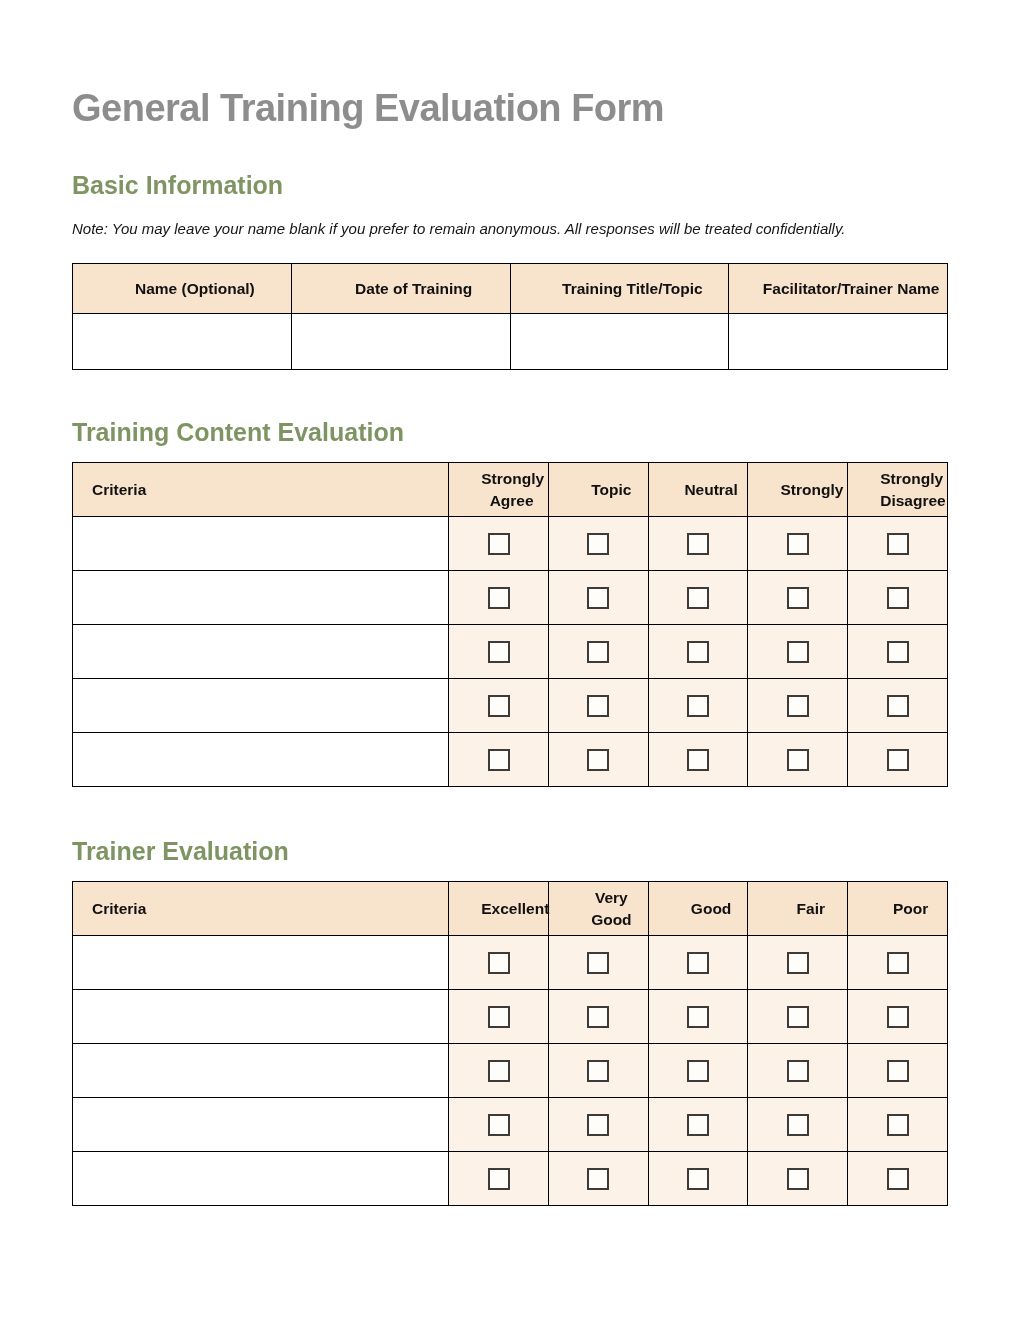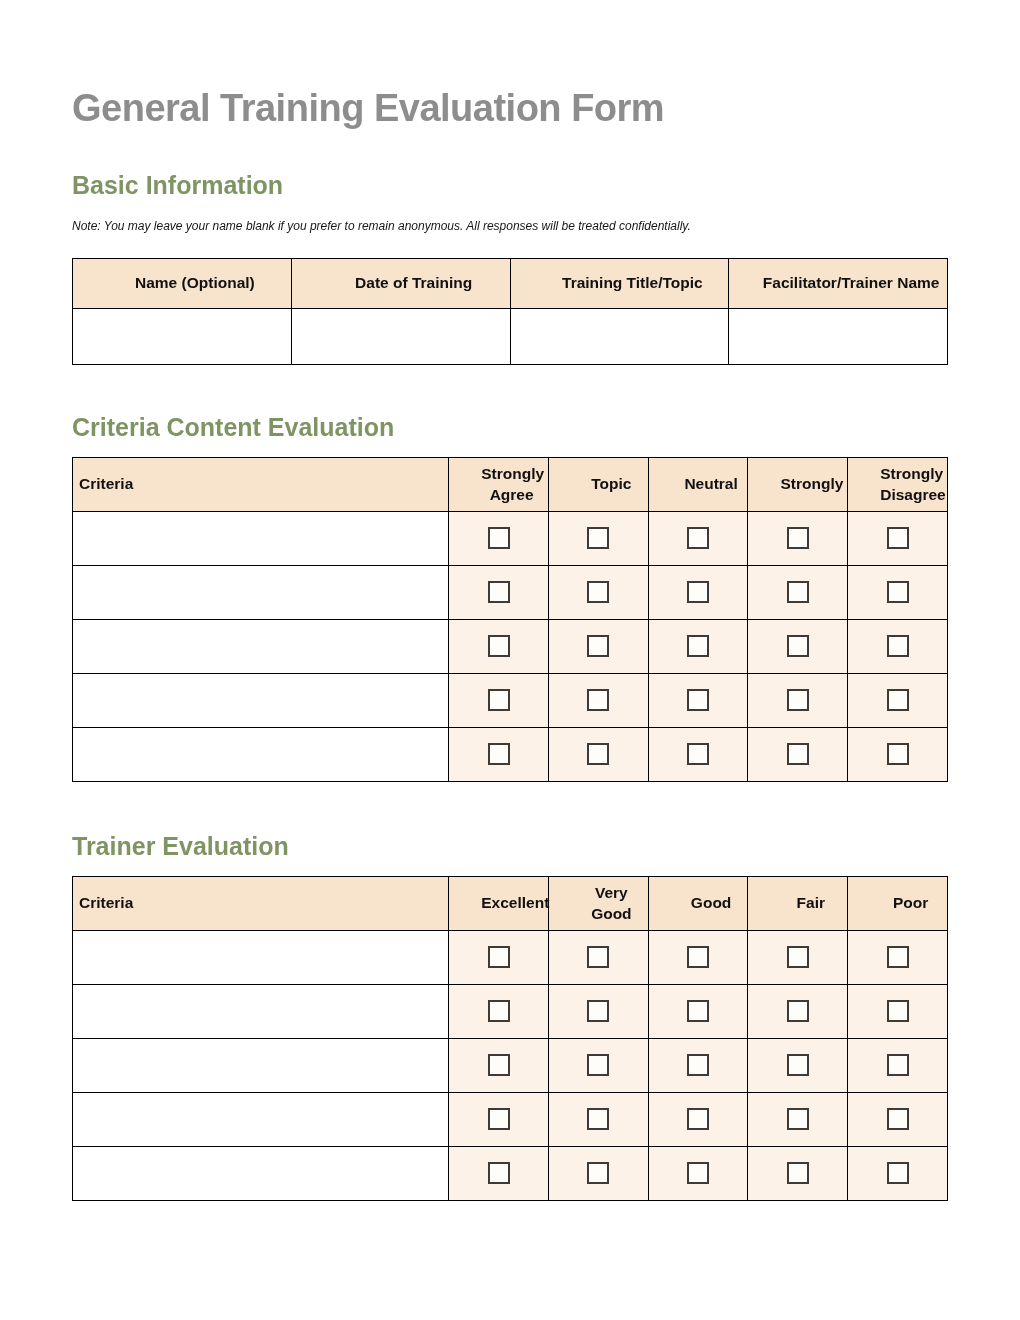--- a/index.html
+++ b/index.html
@@ -32,21 +32,21 @@
     line-height: 1.2;
     font-weight: 700;
     color: #7e9462;
     margin: 0;
   }
   #basic-heading { margin-top: 37px; }
   #content-heading { margin-top: 47px; }
   #trainer-heading { margin-top: 49px; }
   p.note {
     margin: 15px 0 0 0;
-    font-size: 12px;
+    font-size: 15px;
     line-height: 1.85;
     font-style: italic;
     color: #161616;
     max-width: 880px;
   }
   table {
     border-collapse: collapse;
     width: 100%;
     table-layout: fixed;
   }
@@ -60,21 +60,21 @@
     font-size: 15.5px;
     font-weight: 700;
     line-height: 1.4;
     color: #111111;
     text-align: center;
     vertical-align: middle;
     padding-left: 32px;
   }
   th.criteria-head {
     text-align: left;
-    padding-left: 6px;
+    padding-left: 19px;
   }
   .info-table { margin-top: 21px; }
   .info-table th { height: 50px; }
   .info-table td {
     height: 56px;
     background: #ffffff;
   }
   .rating-table { margin-top: 15px; }
   .rating-table th { height: 54px; }
   .rating-table td { height: 54px; }
@@ -125,21 +125,21 @@
             <td></td>
             <td></td>
             <td></td>
             <td></td>
           </tr>
         </tbody>
       </table>
   </section>
 
   <section>
-    <h2 class="section-heading" id="content-heading">Criteria Content Evaluation</h2>
+    <h2 class="section-heading" id="content-heading">Training Content Evaluation</h2>
     <table class="rating-table" id="content-eval-table">
         <colgroup>
           <col style="width:43%">
           <col style="width:11.4%">
           <col style="width:11.4%">
           <col style="width:11.4%">
           <col style="width:11.4%">
           <col style="width:11.4%">
         </colgroup>
         <thead>

